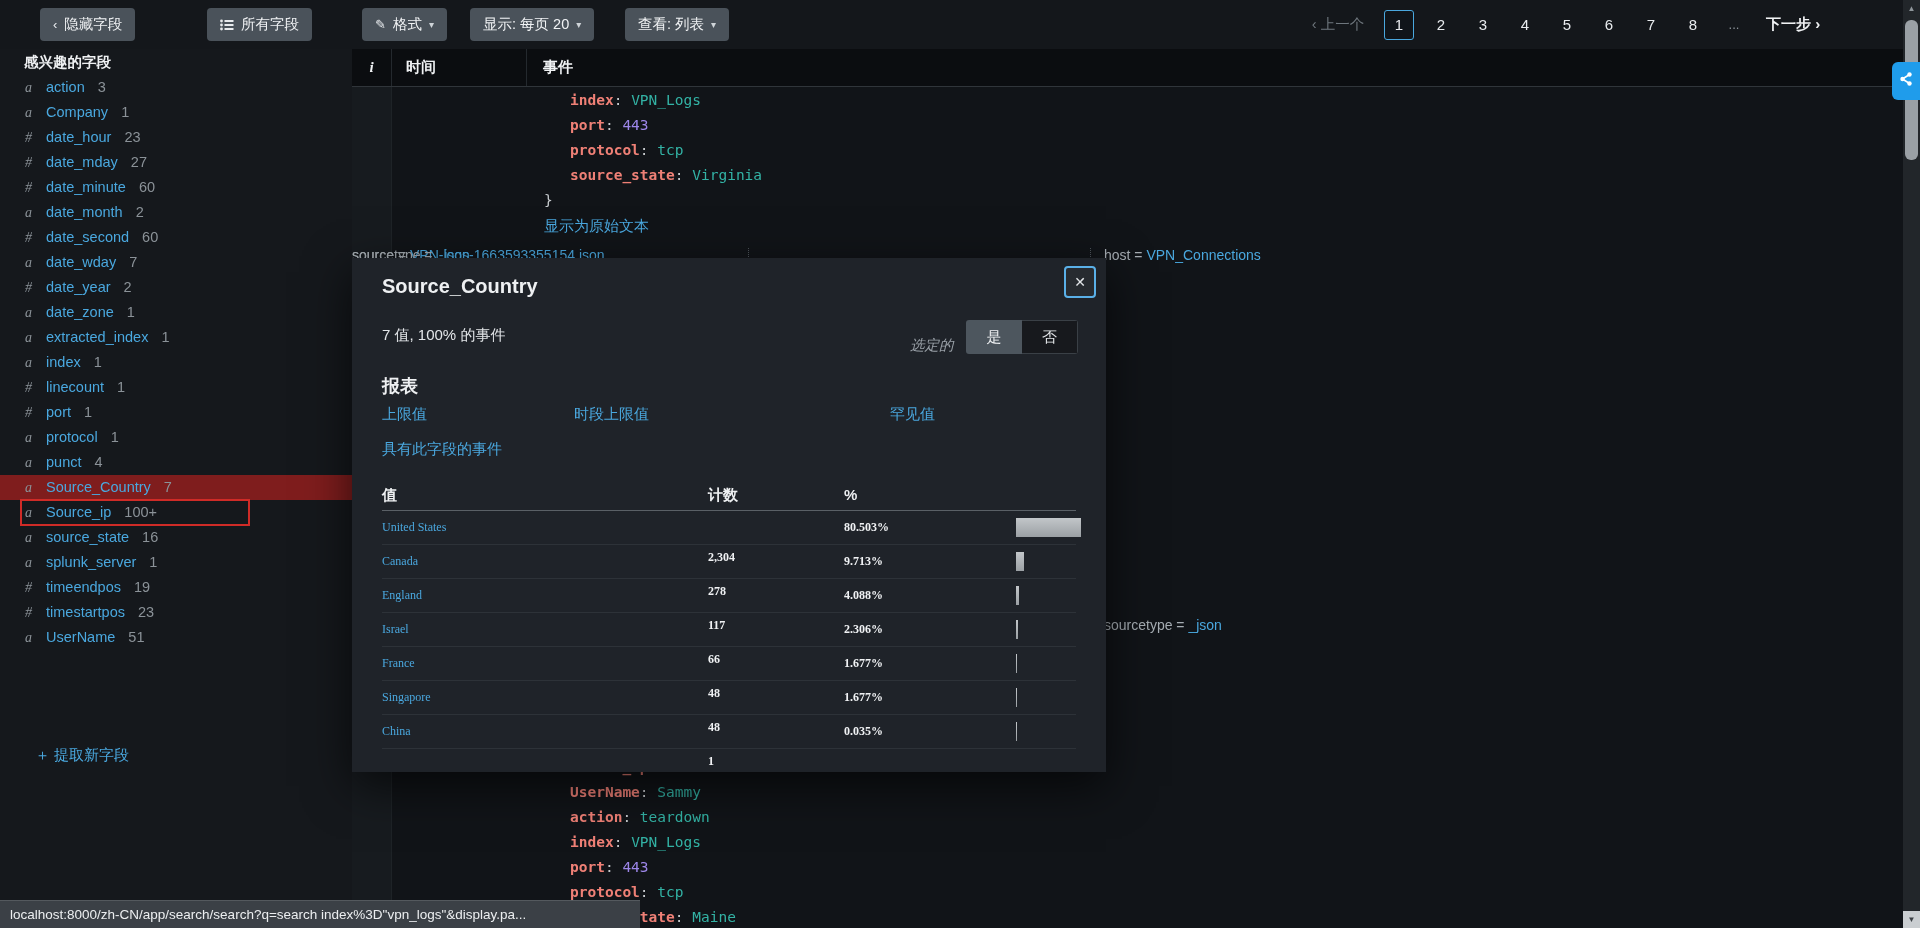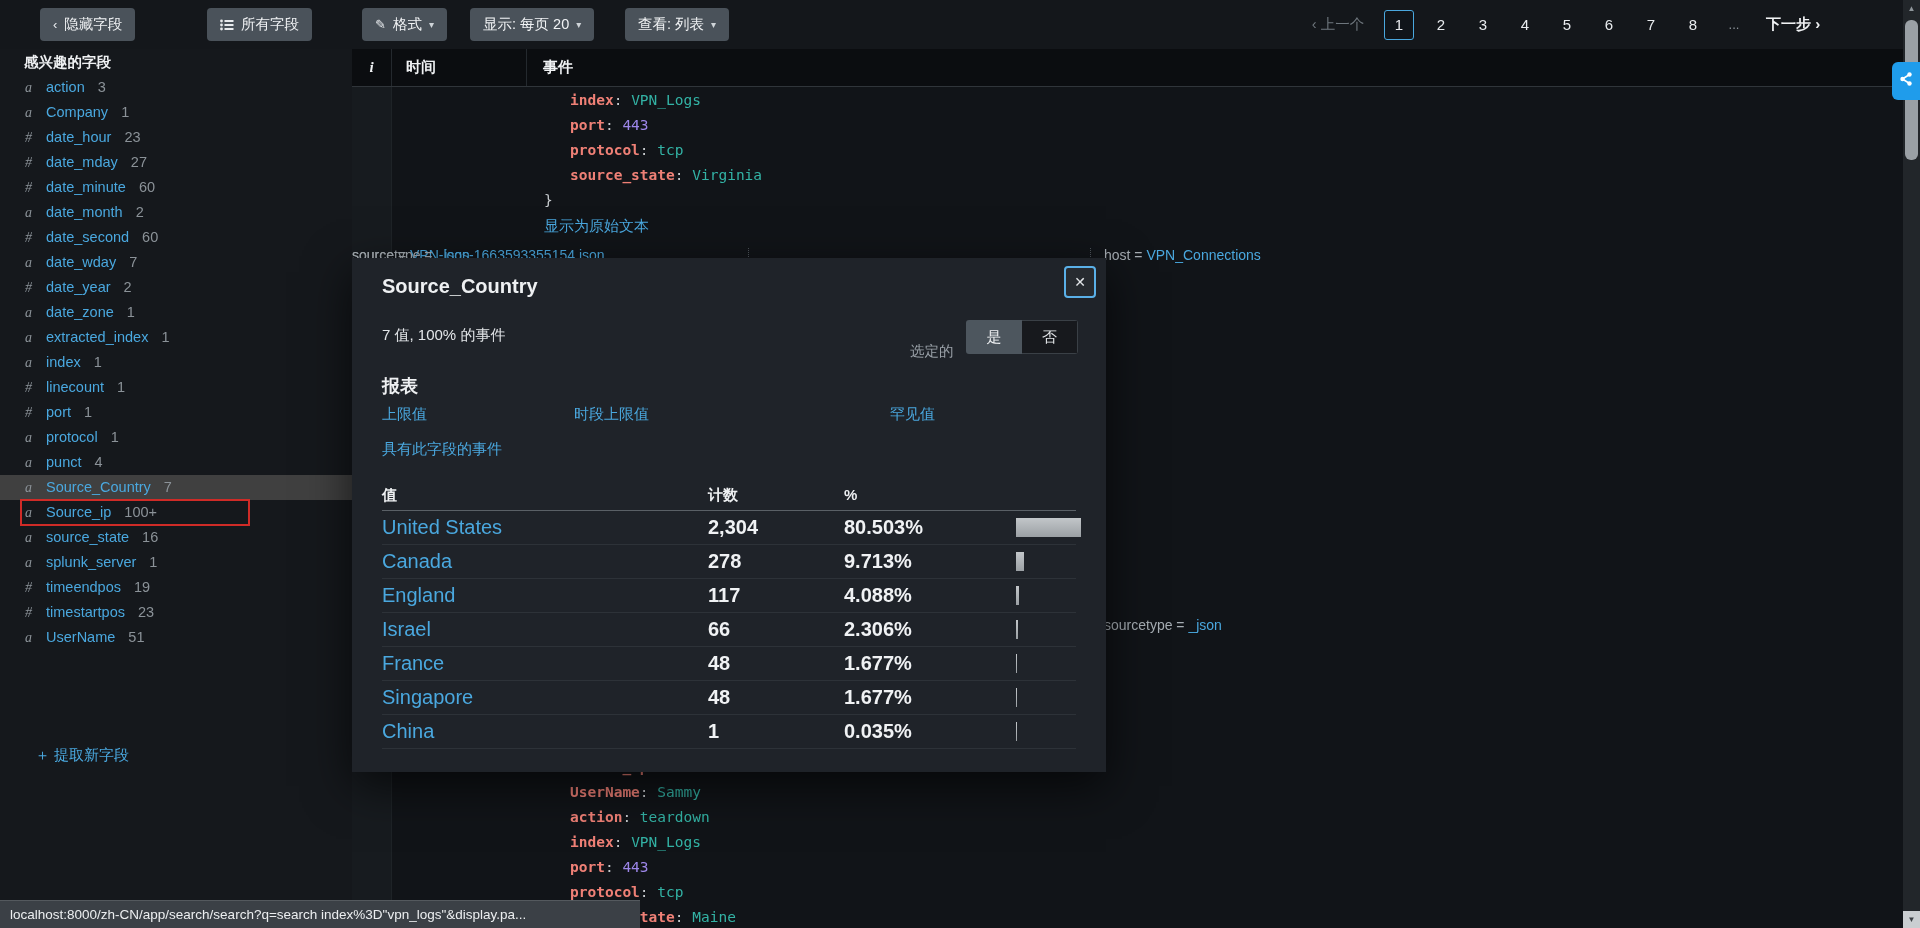--- a/index.html
+++ b/index.html
@@ -25,21 +25,21 @@
   .pg-page { width:42px; height:30px; display:flex; align-items:center; justify-content:center;
              color:#e8ebee; font-size:15px; cursor:pointer; }
   .pg-page.active { border:1px solid #4aa8df; border-radius:3px; background:#10151a; width:30px; margin:0 6px; }
   .pg-ellipsis { width:40px; text-align:center; color:#8b9298; font-size:13px; }
   .pg-next { color:#f0f2f4; font-size:15px; font-weight:bold; margin-left:12px; cursor:pointer; white-space:nowrap; }
 
   
   .sidebar { position:absolute; left:0; top:49px; width:352px; bottom:0; background:#15181c; }
   .sb-header { height:26px; line-height:26px; padding-left:24px; font-size:14.5px; font-weight:bold; color:#eef0f2; }
   .sb-item { height:25px; line-height:25px; font-size:14.5px; white-space:nowrap; cursor:pointer; }
-  .sb-item.selected { background:#404040; }
+  .sb-item.selected { background:#7f1d1d; }
   .sb-type { display:inline-block; width:17px; margin-left:25px; color:#8b9298; font-style:italic;
              font-family:"Liberation Serif", serif; font-size:14px; }
   .sb-name { color:#4aa8df; }
   .sb-count { color:#8b9298; margin-left:9px; }
   .sb-annotation { position:absolute; left:20px; top:450px; width:230px; height:27px;
                    border:2px solid #cf2b27; pointer-events:none; z-index:6; }
   .sb-extract { position:absolute; left:24px; top:697px; color:#4aa8df; font-size:15px; cursor:pointer;margin-left:11px; }
   .sb-extract .icn { margin-right:4px; }
 
   
@@ -78,42 +78,42 @@
   .bottom-event { position:absolute; left:0; top:668px; right:0; }
 
   
   .modal { position:absolute; left:352px; top:258px; width:754px; height:514px; background:#1f2329;
            box-shadow:0 14px 44px rgba(0,0,0,.65); z-index:20; }
   .m-title { position:absolute; left:30px; top:17px; font-size:20px; font-weight:bold; color:#eef0f2; }
   .m-close { position:absolute; left:712px; top:8px; width:32px; height:32px; background:#272b30;
              border:2px solid #5ab0e8; border-radius:4px; color:#e3e6e9; font-size:14px;
              display:flex; align-items:center; justify-content:center; cursor:pointer; }
   .m-summary { position:absolute; left:30px; top:68px; font-size:15px; color:#e3e6e9; }
-  .m-selected-label { position:absolute; left:558px; top:84px; font-size:14.5px; color:#9aa1a8; }
+  .m-selected-label { position:absolute; left:558px; top:78px; font-size:14.5px; color:#9aa1a8;font-style:italic; }
   .m-toggle { position:absolute; left:614px; top:62px; height:34px; display:flex; border-radius:3px; overflow:hidden; }
   .m-yes { width:56px; background:#4d565e; color:#f0f2f4; font-size:15px; display:flex; align-items:center; justify-content:center; cursor:pointer; }
   .m-no  { width:56px; background:#17191d; color:#e3e6e9; font-size:15px; border:1px solid #3a4046; border-left:none;
            display:flex; align-items:center; justify-content:center; cursor:pointer; }
   .m-reports { position:absolute; left:30px; top:116px; font-size:18px; font-weight:bold; color:#eef0f2; }
   .m-link { position:absolute; color:#4aa8df; font-size:15px; cursor:pointer; white-space:nowrap; }
   #lnk-top { left:30px; top:147px;font-family:Liberation Serif, serif; }
   #lnk-time { left:222px; top:147px; }
   #lnk-rare { left:538px; top:147px; }
   #lnk-events { left:30px; top:182px; }
 
   .m-table { position:absolute; left:30px; top:228px; width:694px; }
   .m-thead { position:relative; height:25px; font-size:15px; font-weight:bold; color:#eef0f2;
              border-bottom:1px solid #5a6066; }
   .m-th { position:absolute; top:0; }
   .m-th.c-val { left:0; } .m-th.c-cnt { left:326px; } .m-th.c-pct { left:462px; }
   .m-row { position:relative; height:34px; border-bottom:1px solid #2d3238;
-           font-family:Liberation Sans, sans-serif; font-size:20px; }
+           font-family:Liberation Serif, serif; font-size:12px; }
   .m-cell { position:absolute; top:0; line-height:33px; }
   .m-val { left:0; color:#4aa8df; cursor:pointer; }
-  .m-cnt { left:326px; color:#f0f2f4; font-weight:bold; }
+  .m-cnt { left:326px; color:#f0f2f4; font-weight:bold;margin-top:30px; }
   .m-pct { left:462px; color:#f0f2f4; font-weight:bold; }
   .bar { position:absolute; left:634px; top:7px; height:19px;
          background:linear-gradient(#c2c6c9,#9ba0a4); }
 
   
   .statusbar { position:absolute; left:0; bottom:0; width:640px; height:28px; background:#3b4046;
                border-top:1px solid #54595e; color:#eceef0; font-size:13.5px; line-height:27px;
                padding-left:10px; white-space:nowrap; overflow:hidden; z-index:40; }
   .scrollbar { position:absolute; right:0; top:0; width:17px; height:928px; background:#22262a; z-index:15; }
   .sc-up { position:absolute; top:0; left:0; width:17px; height:17px; display:flex; align-items:center;

